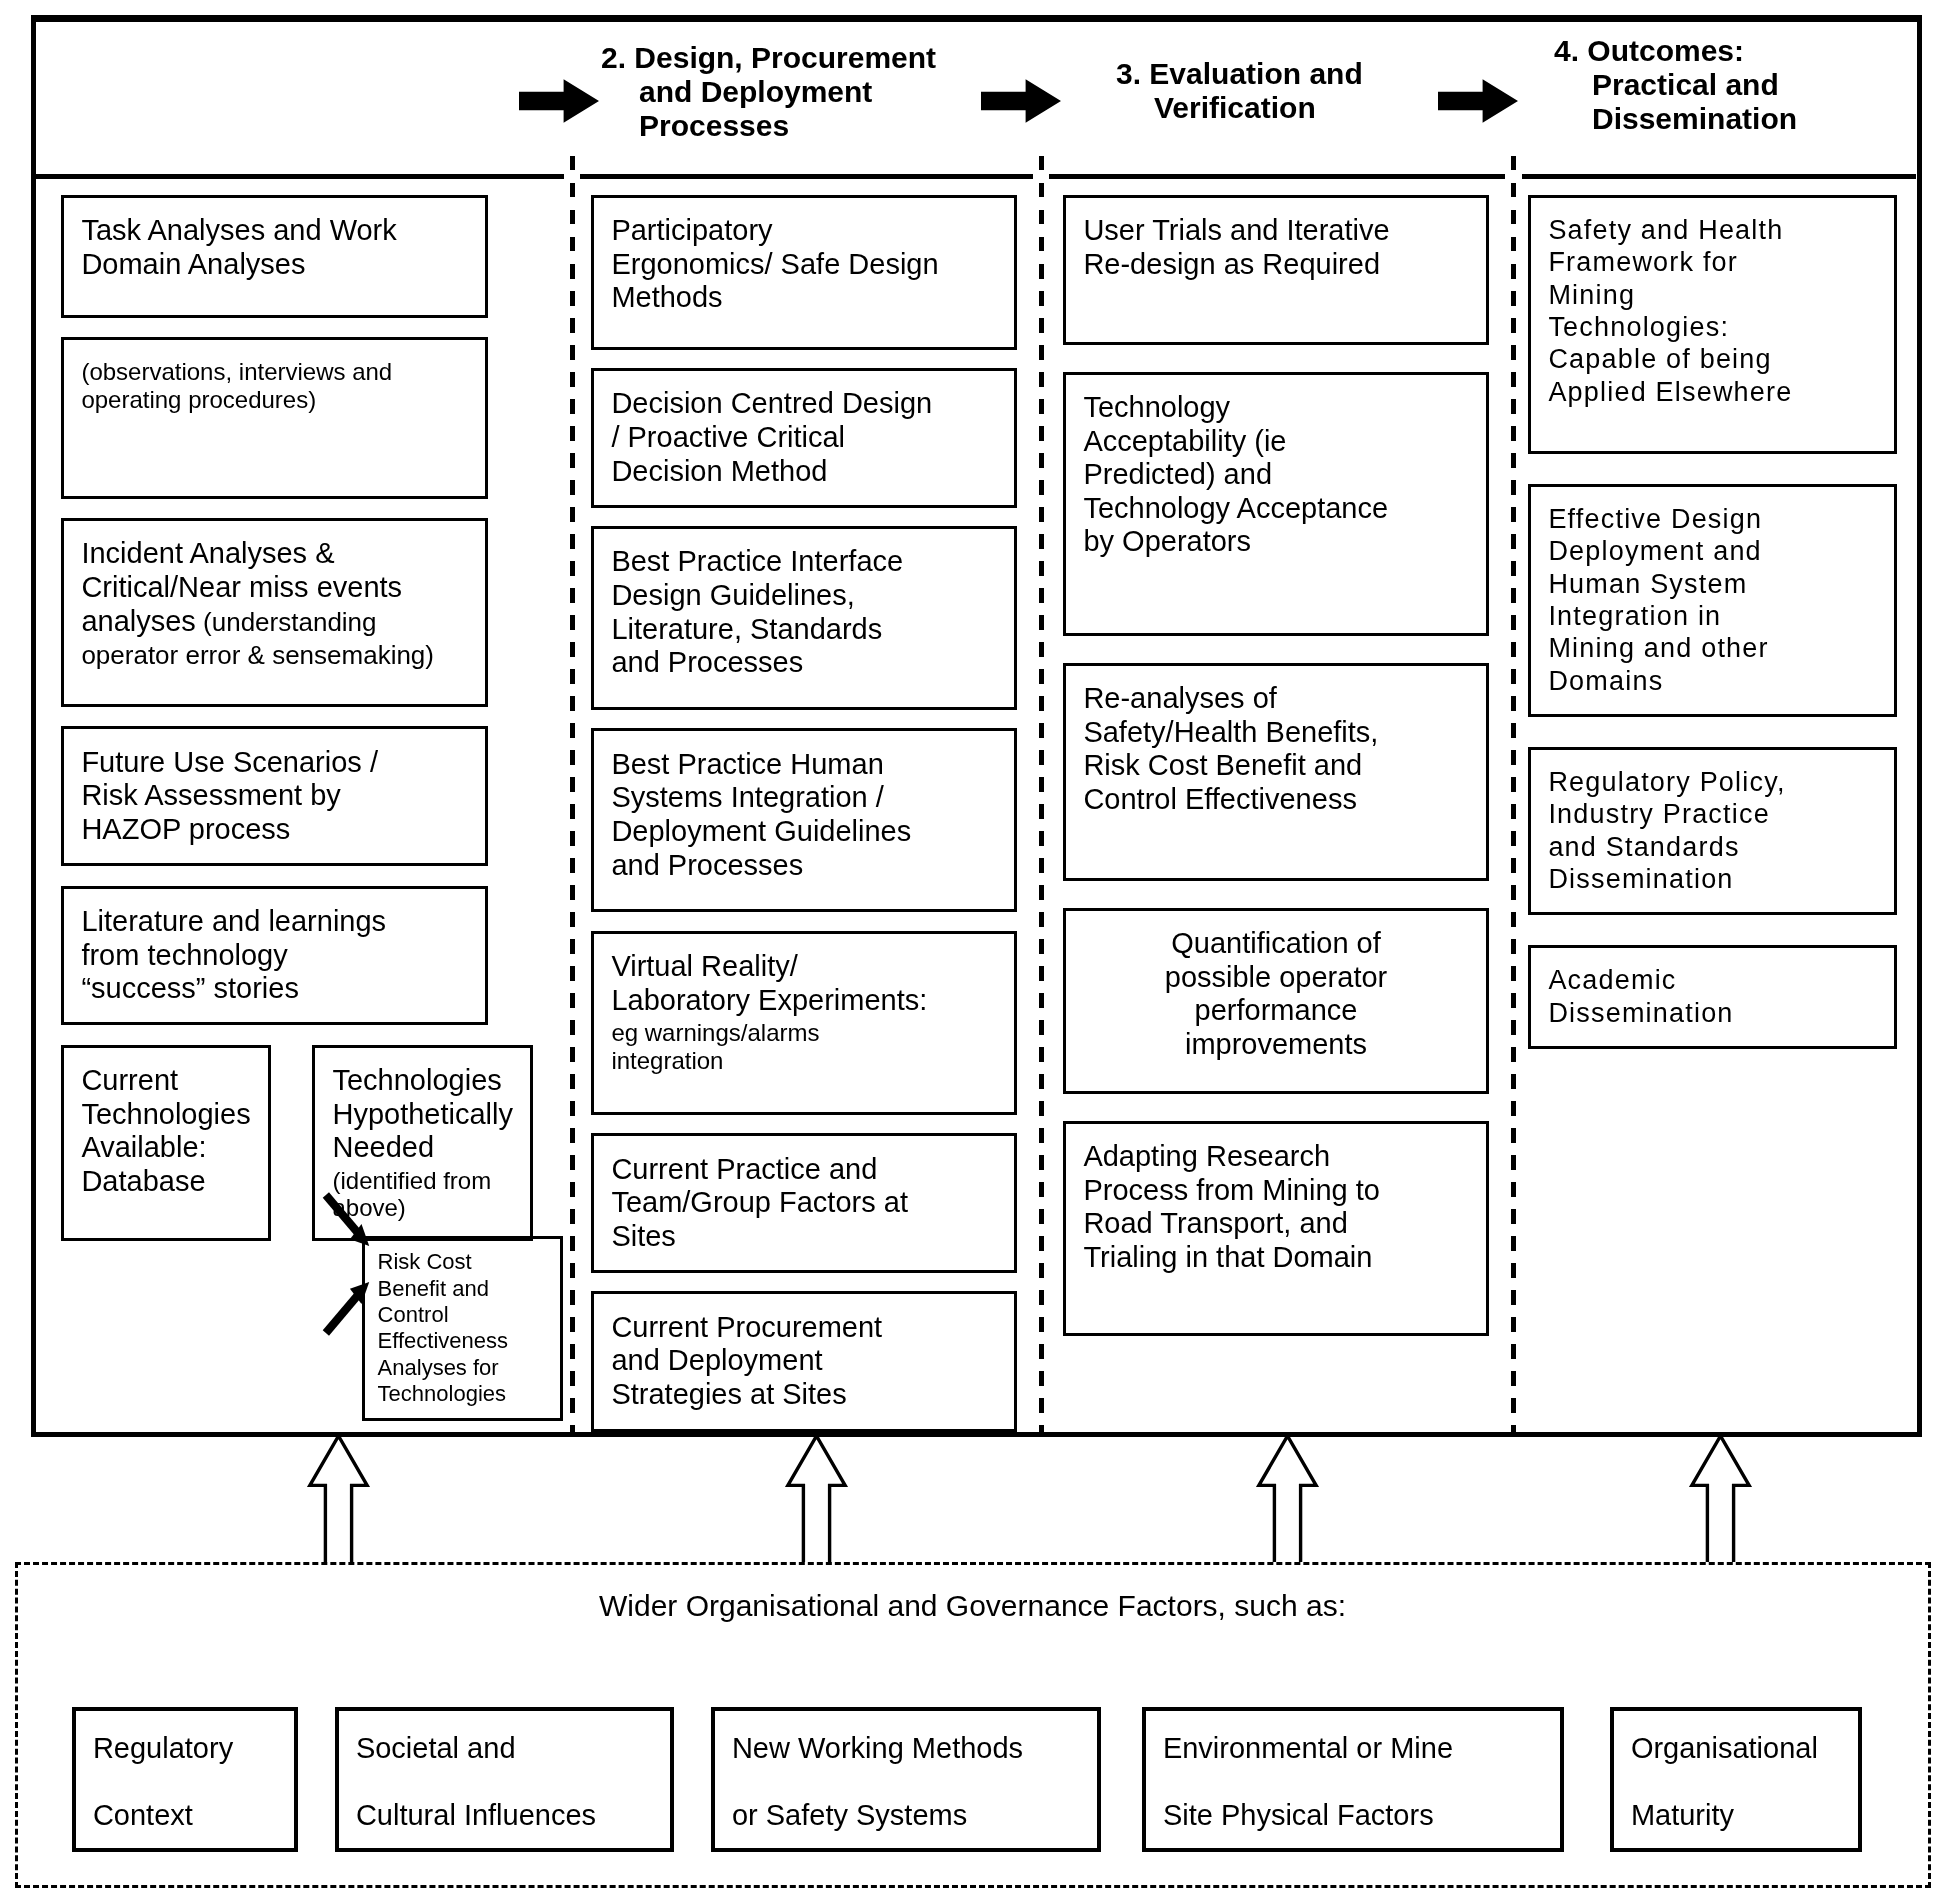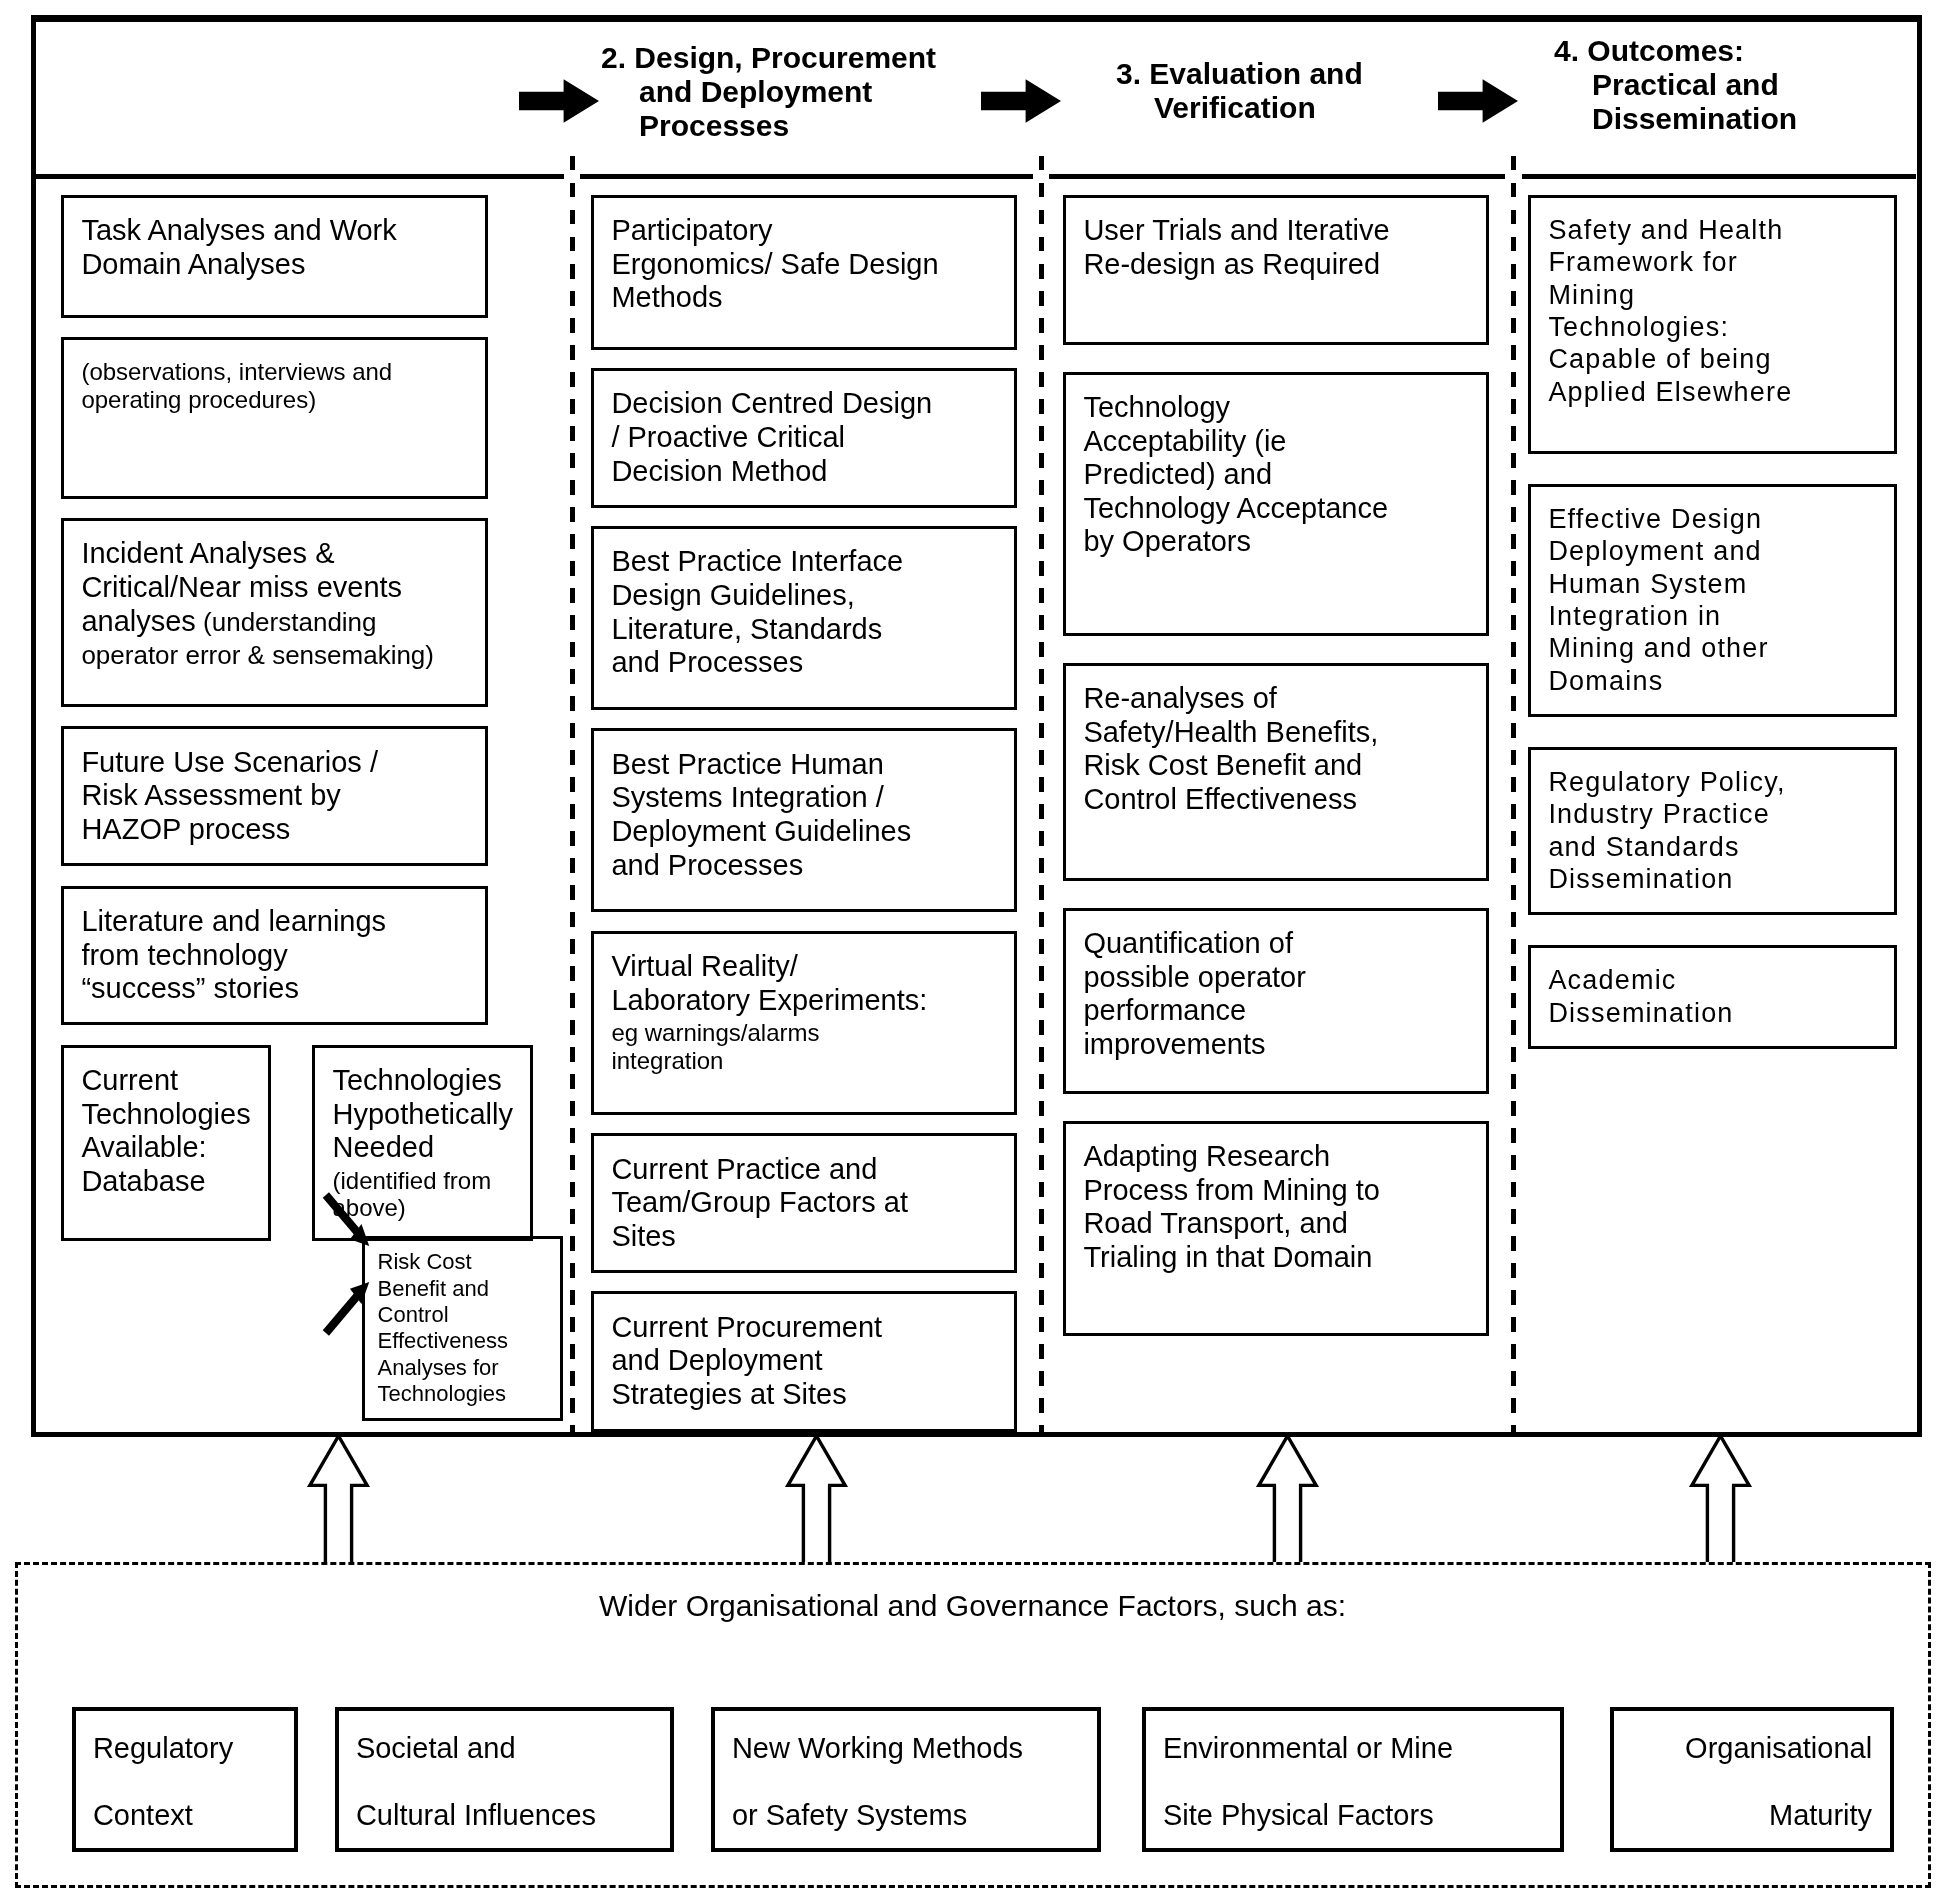--- a/index.html
+++ b/index.html
@@ -43,21 +43,21 @@
   #col1 .list .pbox:nth-child(2){min-height:134px;}
   #col1 .list .pbox:nth-child(3){min-height:184px;}
   #col1 .list .pbox:nth-child(4){min-height:184px;}
   #col1 .list .pbox:nth-child(5){min-height:184px;}
   #col1 .list .pbox:nth-child(6){min-height:134px;}
   #col1 .list .pbox:nth-child(7){min-height:141px;}
 
   #col2 .list .pbox:nth-child(1){min-height:150px;}
   #col2 .list .pbox:nth-child(2){min-height:264px;}
   #col2 .list .pbox:nth-child(3){min-height:218px;}
-  #col2 .list .pbox:nth-child(4){min-height:186px;}
+  #col2 .list .pbox:nth-child(4){min-height:186px;text-align:center;}
   #col2 .list .pbox:nth-child(5){min-height:215px;}
 
   #col3 .pbox{font-size:27px;letter-spacing:1.2px;line-height:1.2;}
   #col3 .list .pbox:nth-child(1){min-height:259px;}
   #col3 .list .pbox:nth-child(2){min-height:203px;}
   #col3 .list .pbox:nth-child(3){min-height:138px;}
   #col3 .list .pbox:nth-child(4){min-height:99px;}
 
   
   .tech-wrap{position:relative;height:385px;width:427px;}
@@ -79,21 +79,21 @@
   .gov-box{position:absolute;left:14.5px;top:1562px;width:1916px;height:326px;
     border:3.9px dashed #000;box-sizing:border-box;background:#fff;}
   .gov-title{position:absolute;left:0;top:23px;width:100%;text-align:center;
     font-size:30px;line-height:1.2;}
   .gbox{position:absolute;top:142px;height:145px;border:4.4px solid #000;box-sizing:border-box;
     padding:3.9px 17.4px;font-size:29px;line-height:2.3;white-space:pre-line;}
   .gbox:nth-of-type(1){left:54px;width:226px;}
   .gbox:nth-of-type(2){left:317px;width:339px;}
   .gbox:nth-of-type(3){left:693px;width:390px;}
   .gbox:nth-of-type(4){left:1124px;width:422px;}
-  .gbox:nth-of-type(5){left:1592px;width:284px;text-align:right;}
+  .gbox:nth-of-type(5){left:1592px;width:252px;}
 </style>
 </head>
 <body>
 
 <div class="stage">
 
   <div class="main-box">
 
     <div class="step" style="left:565px;top:19.3px;width:397px;">2. Design, Procurement
 and Deployment

